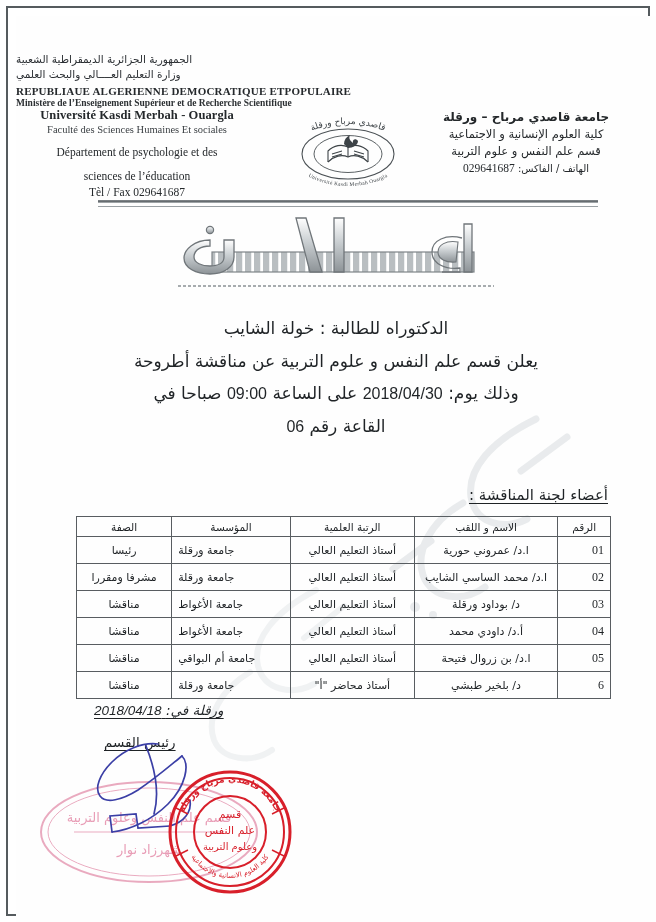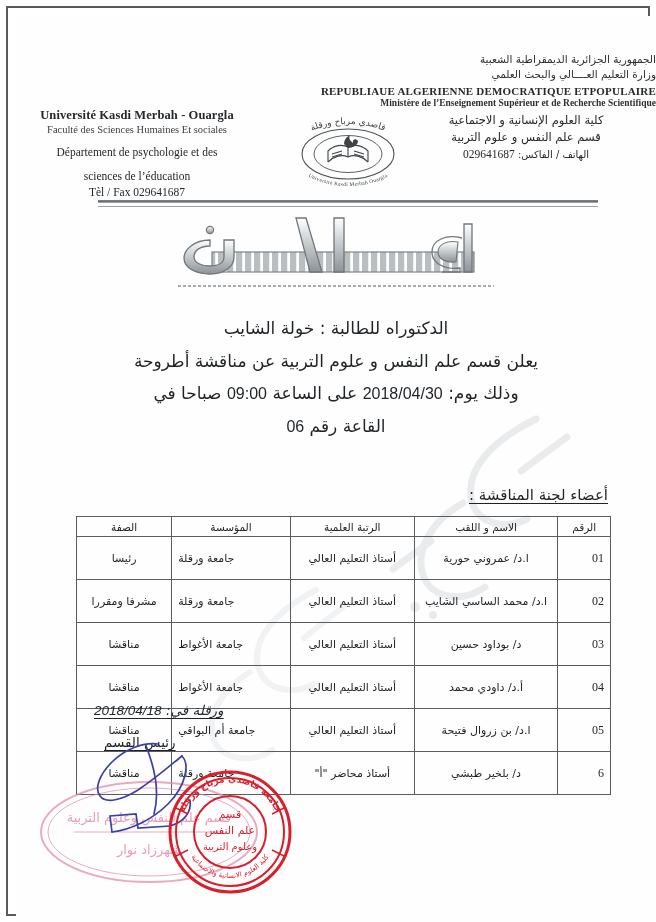--- a/index.html
+++ b/index.html
@@ -66,21 +66,21 @@
     opacity: 0.30;
     z-index: 0;
   }
   .watermark2 svg { display:block; width:100%; height:100%; }
 
   
   .hdr-center {
     position: absolute;
     left: 0; right: 0;
     top: 36px;
-    text-align: right;
+    text-align: left;
     z-index: 3;
   }
   .hdr-ar1 {
     font-family: "DejaVu Sans", sans-serif;
     font-size: 10.5px;
     color: #2b2f33;
     line-height: 1.45;
     direction: rtl;
   }
   .hdr-ar2 {
@@ -249,21 +249,21 @@
     direction: rtl;
     z-index: 3;
     background: transparent;
   }
   .tbl td, .tbl th {
     border: 1px solid #585d61;
     font-family: "DejaVu Sans", sans-serif;
     font-size: 11px;
     color: #1d2124;
     height: 24px;
-    padding: 9px 6px;
+    padding: 1px 6px;
     background: transparent;
     font-weight: normal;
   }
   .tbl th {
     font-size: 10.5px;
     text-align: center;
     height: 19px;
     padding: 0 4px;
   }
   .col-num   { width: 44px;  }
@@ -387,20 +387,21 @@
 
       <div class="hdr-left">
         <div class="hl-1">Université Kasdi Merbah - Ouargla</div>
         <div class="hl-2">Faculté des Sciences Humaines Et sociales</div>
         <div class="hl-3">Département de psychologie et des</div>
         <div class="hl-3">sciences de l’éducation</div>
         <div class="hl-4">Tèl / Fax 029641687</div>
       </div>
 
       <div class="hdr-right">
+        <div class="hr-1">جامعة قاصدي مرباح – ورقلة</div>
         <div class="hr-2">كلية العلوم الإنسانية و الاجتماعية</div>
         <div class="hr-3">قسم علم النفس و علوم التربية</div>
         <div class="hr-4">
           <span>الهاتف / الفاكس:</span>
           <span class="num">029641687</span>
         </div>
       </div>
 
       <div class="seal">
         <svg viewBox="0 0 148 76">
@@ -502,21 +503,21 @@
           </tr>
           <tr>
             <td class="col-num">02</td>
             <td class="col-name">ا.د/ محمد الساسي الشايب</td>
             <td class="col-rank">أستاذ التعليم العالي</td>
             <td class="col-inst">جامعة ورقلة</td>
             <td class="col-role">مشرفا ومقررا</td>
           </tr>
           <tr>
             <td class="col-num">03</td>
-            <td class="col-name">د/ بوداود حسين</td>
+            <td class="col-name">د/ بوداود ورقلة</td>
             <td class="col-rank">أستاذ التعليم العالي</td>
             <td class="col-inst">جامعة الأغواط</td>
             <td class="col-role">مناقشا</td>
           </tr>
           <tr>
             <td class="col-num">04</td>
             <td class="col-name">أ.د/ داودي محمد</td>
             <td class="col-rank">أستاذ التعليم العالي</td>
             <td class="col-inst">جامعة الأغواط</td>
             <td class="col-role">مناقشا</td>

